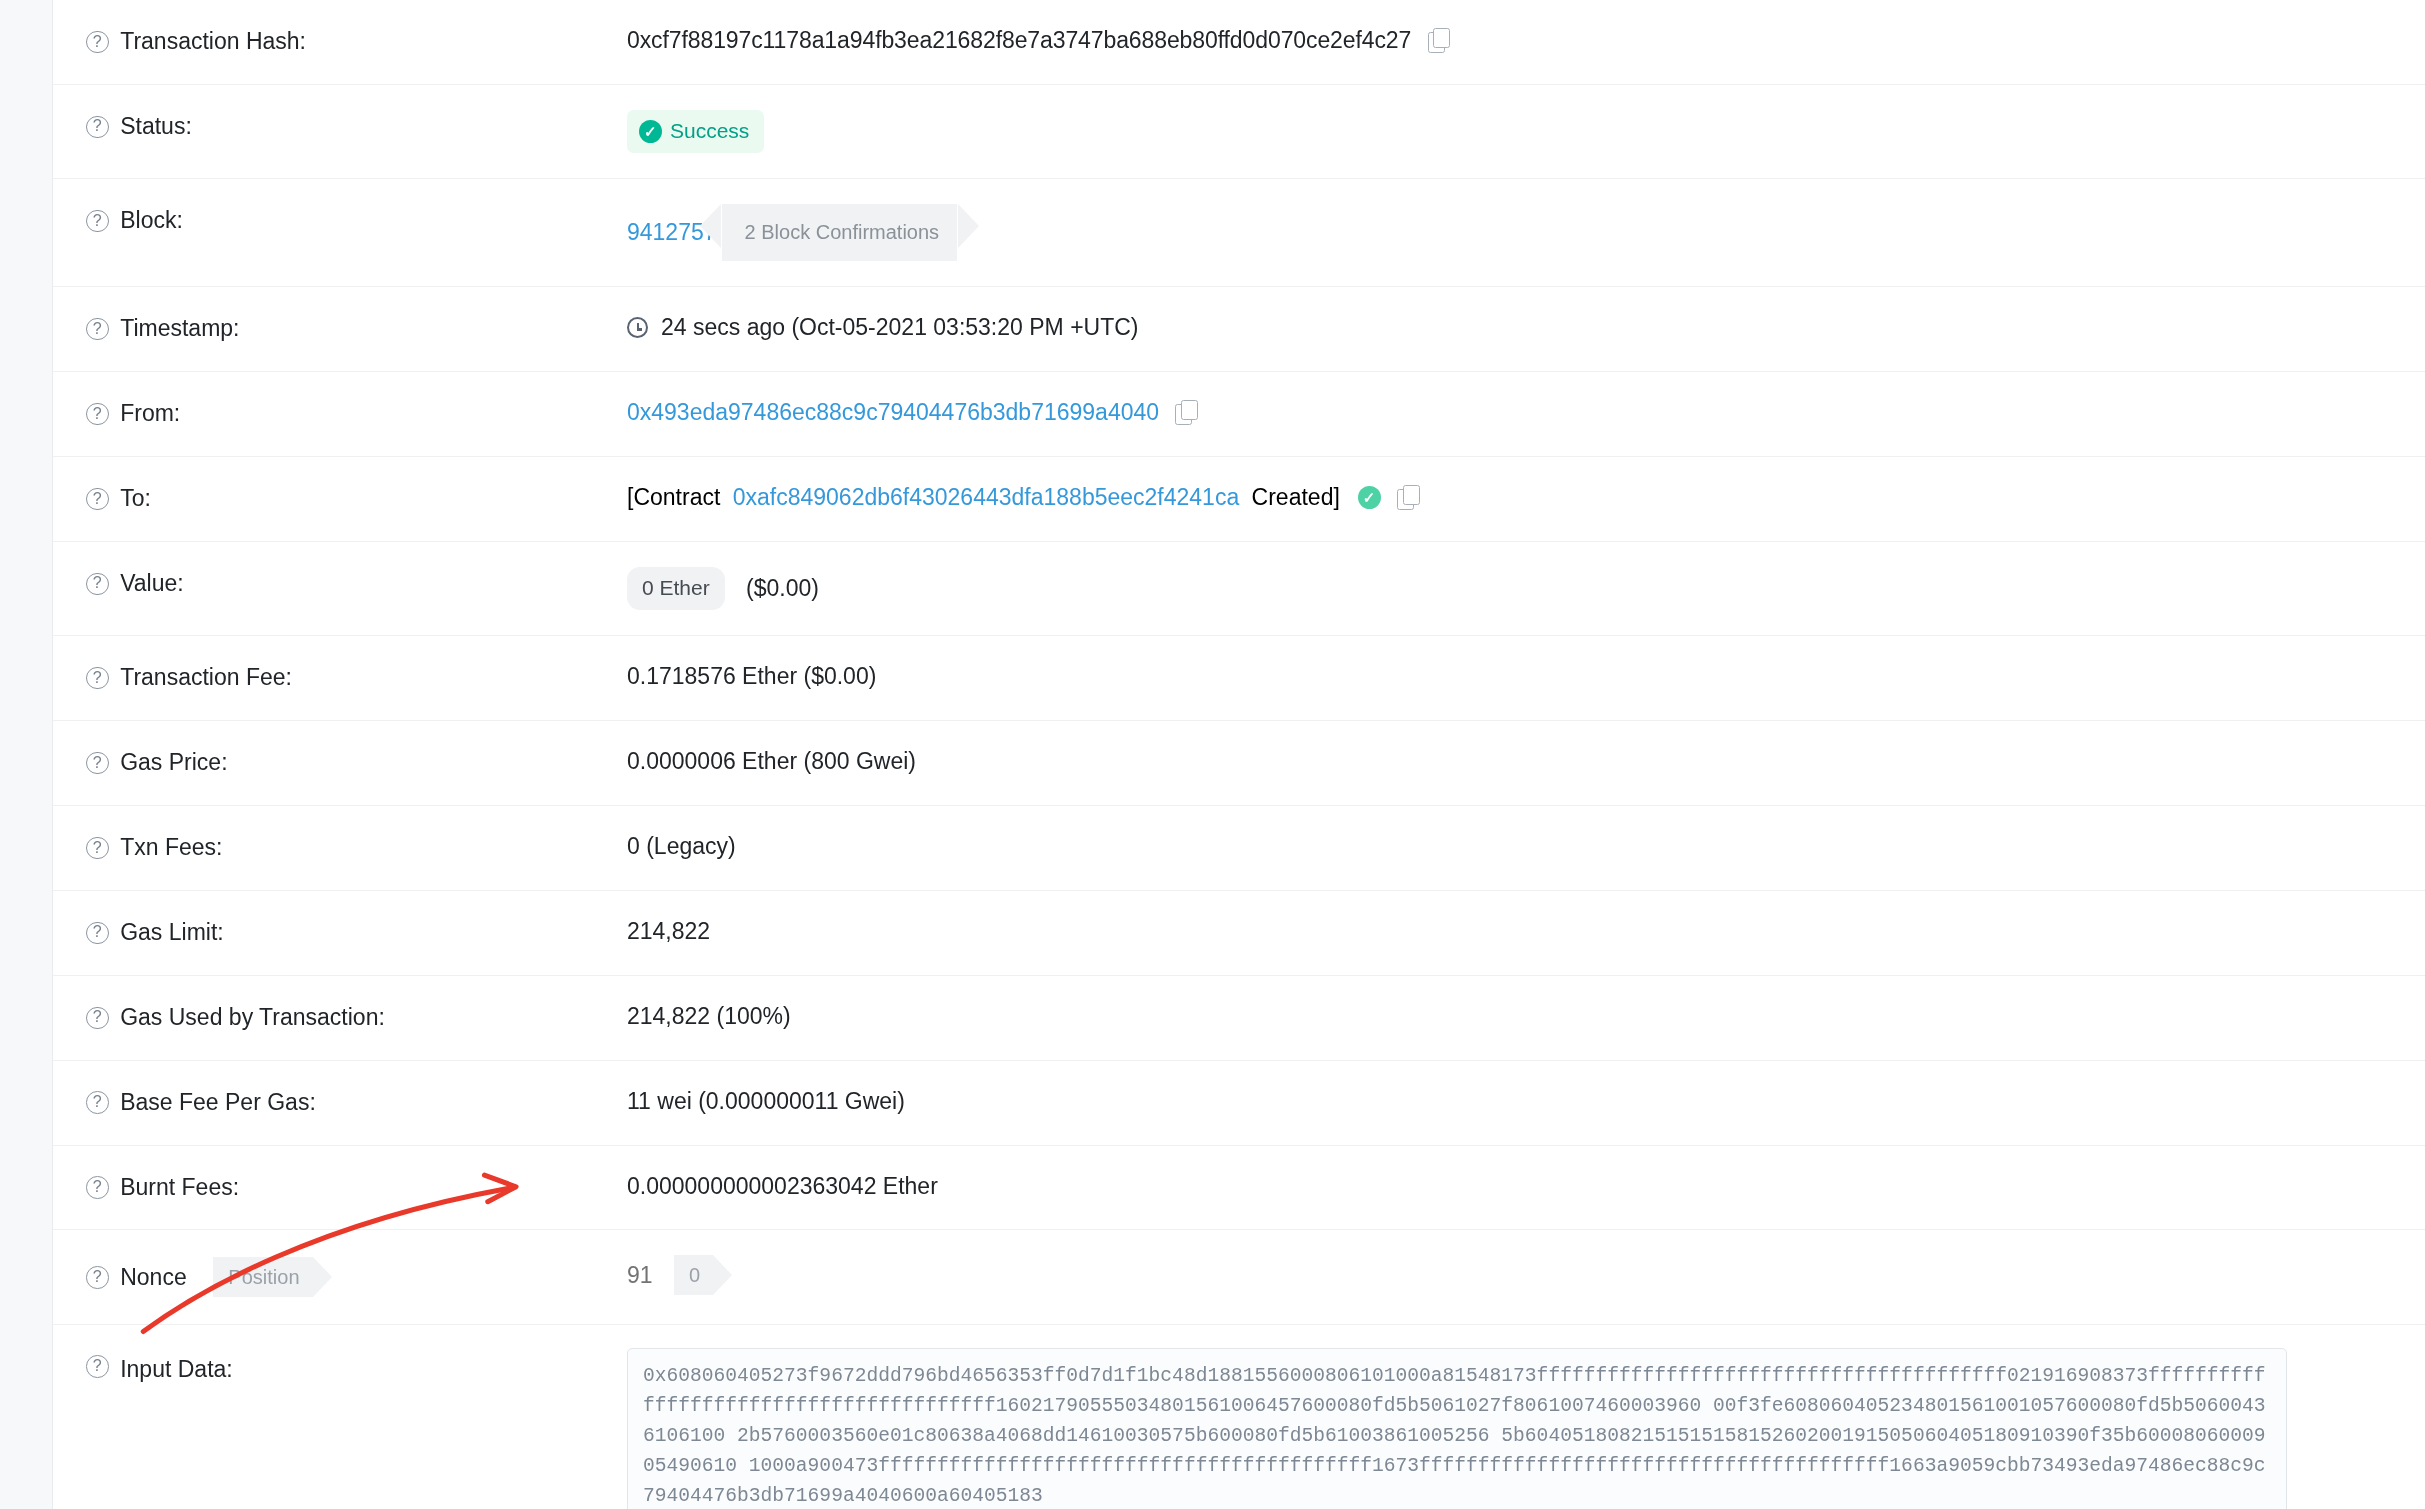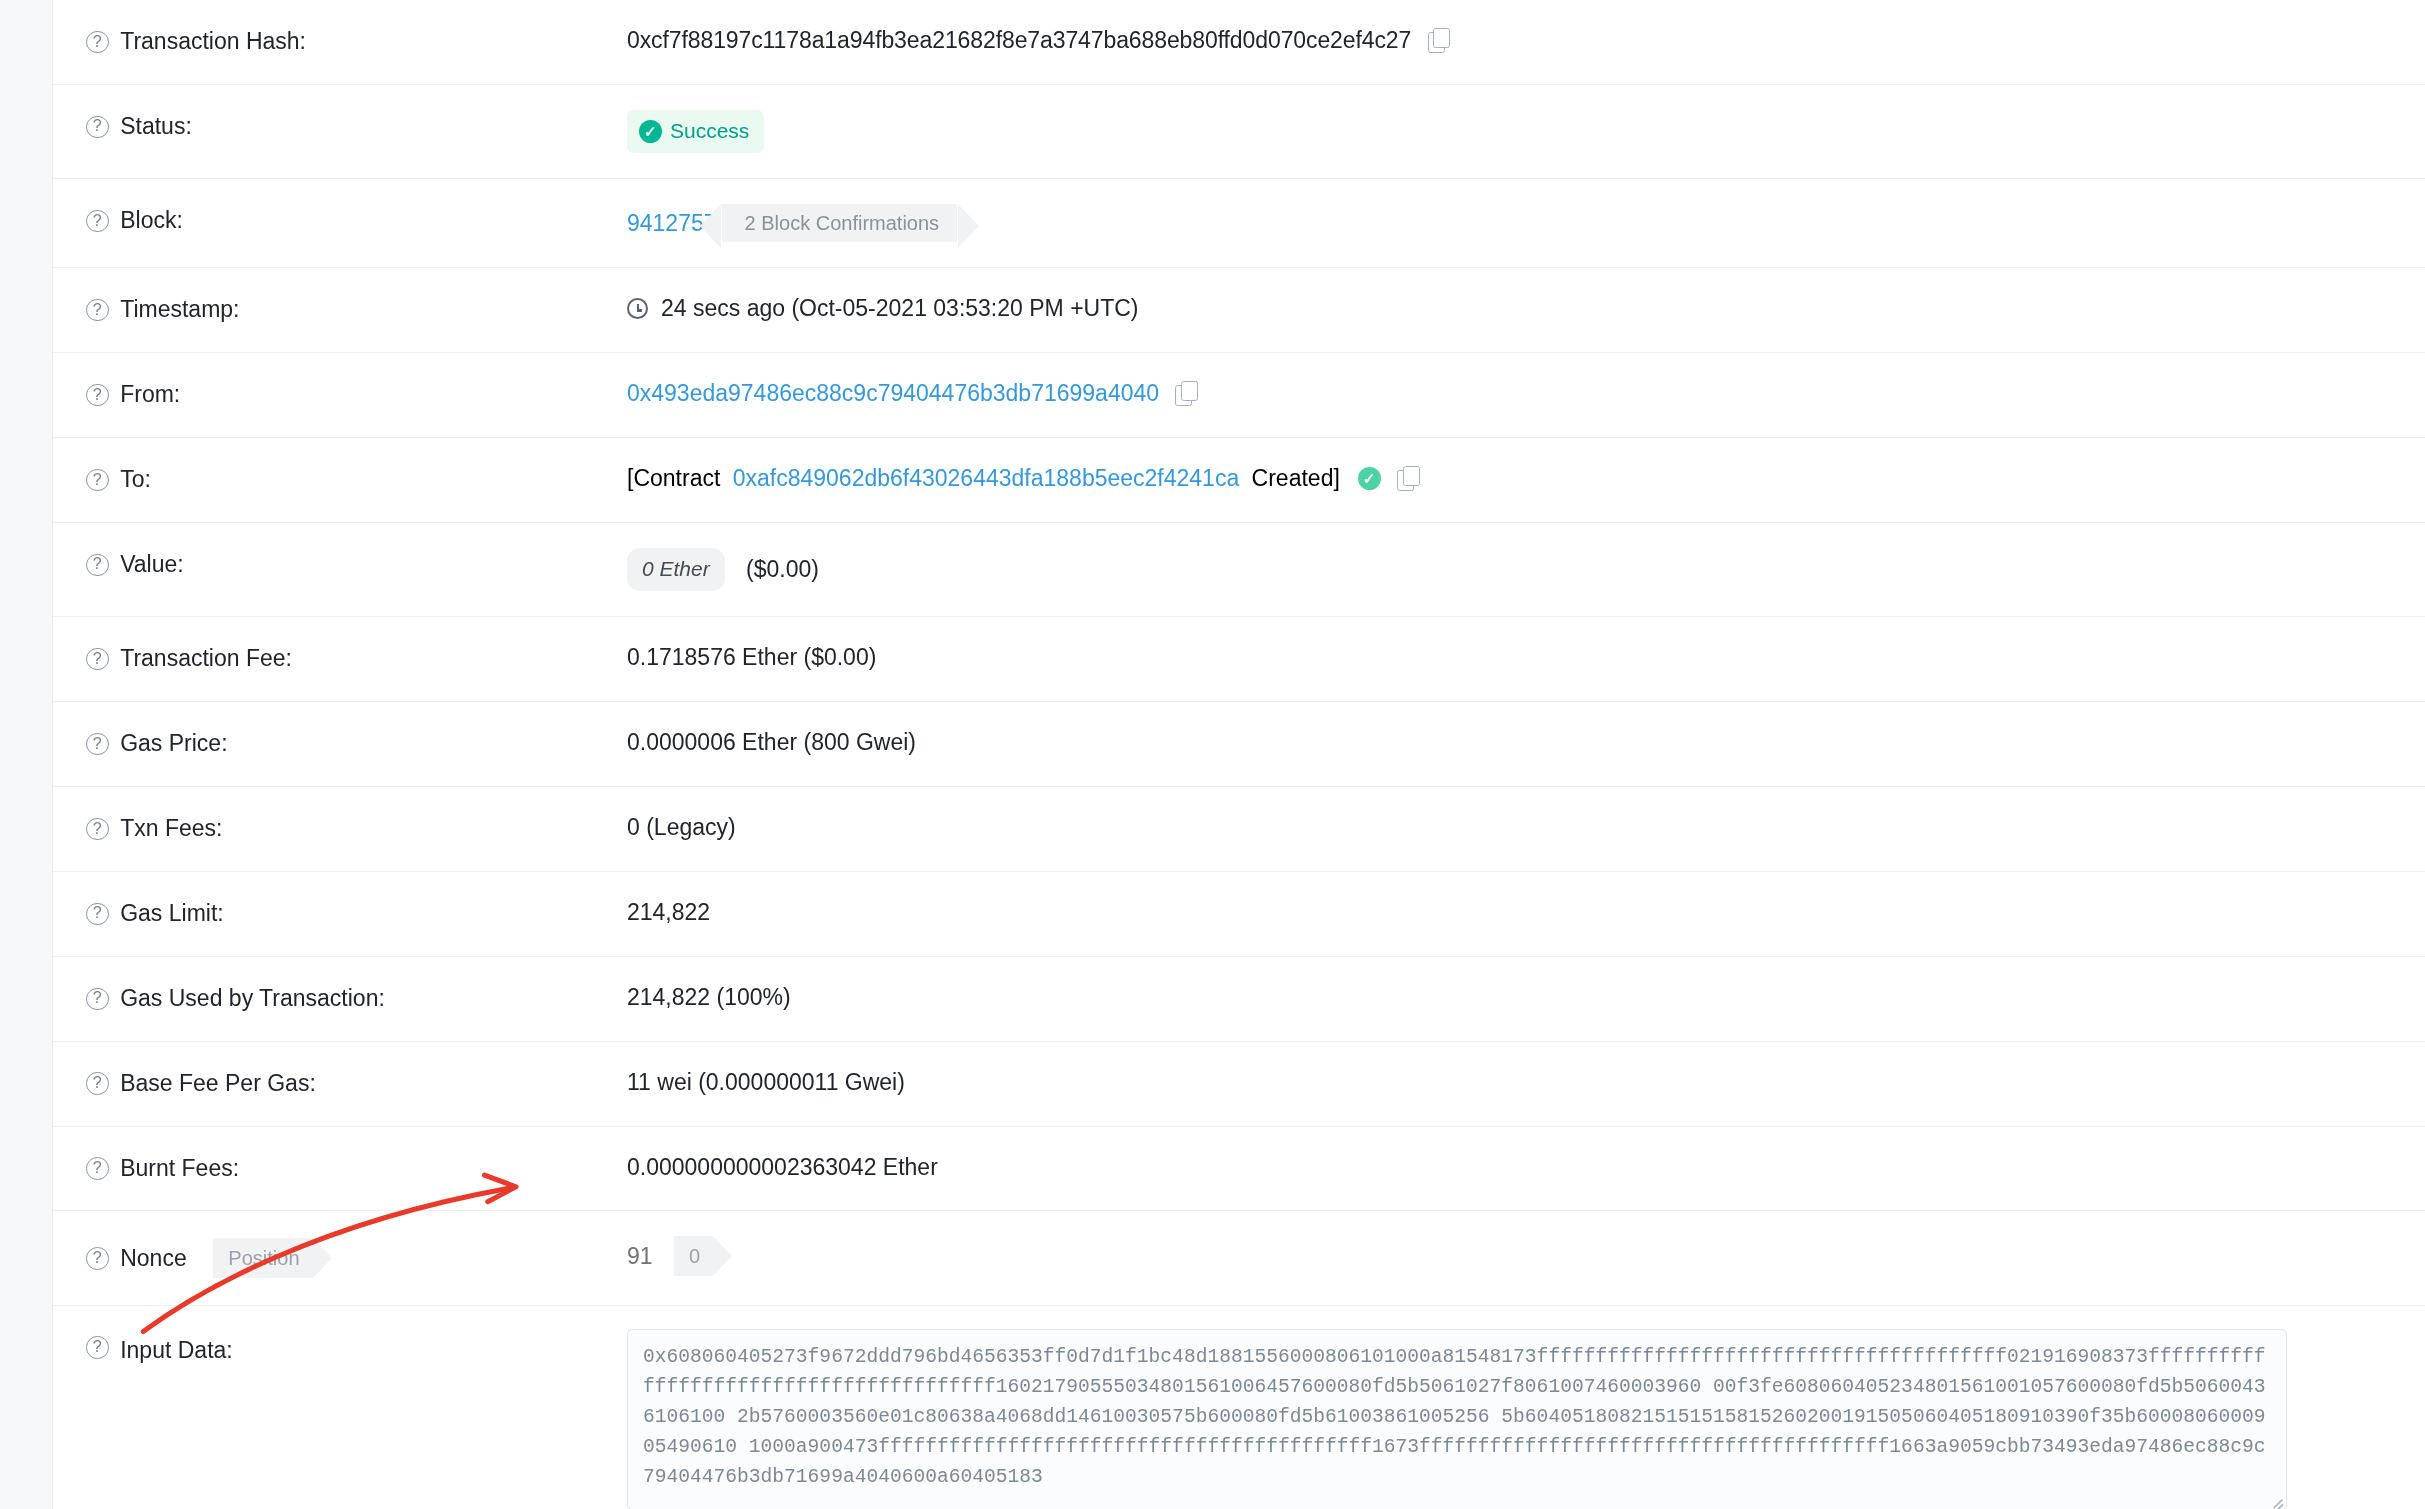--- a/index.html
+++ b/index.html
@@ -128,21 +128,21 @@
   .check-circle.green-solid { background: #4cd2a5; }
   .block-wrap { display: inline-flex; align-items: center; }
   .block-num { font-size: 23px; margin-right: 10px; }
   .tag-arrow {
     position: relative;
     display: inline-flex;
     align-items: center;
     background: #f1f2f4;
     color: #8a9199;
     font-size: 20px;
-    height: 38px;
+    height: 57px;
     padding: 0 18.3px 0 23px;
     margin-left: -5px;
   }
   .tag-arrow::before {
     content: "";
     position: absolute;
     left: -21.6px; top: 0;
     width: 0; height: 0;
     border-top: 22.5px solid transparent;
     border-bottom: 22.5px solid transparent;
@@ -181,21 +181,20 @@
     background: #5a6470;
   }
   .pill-grey {
     display: inline-block;
     background: #f1f2f4;
     color: #464b51;
     border-radius: 13px;
     padding: 7.5px 15px;
     font-size: 21px;
     margin-right: 18.3px;
-    font-style: italic;
   }
   .nonce-pos {
     position: relative;
     display: inline-flex;
     align-items: center;
     background: #f1f2f4;
     color: #9aa1a9;
     font-size: 20px;
     height: 40px;
     padding: 0 13.3px 0 15px;

